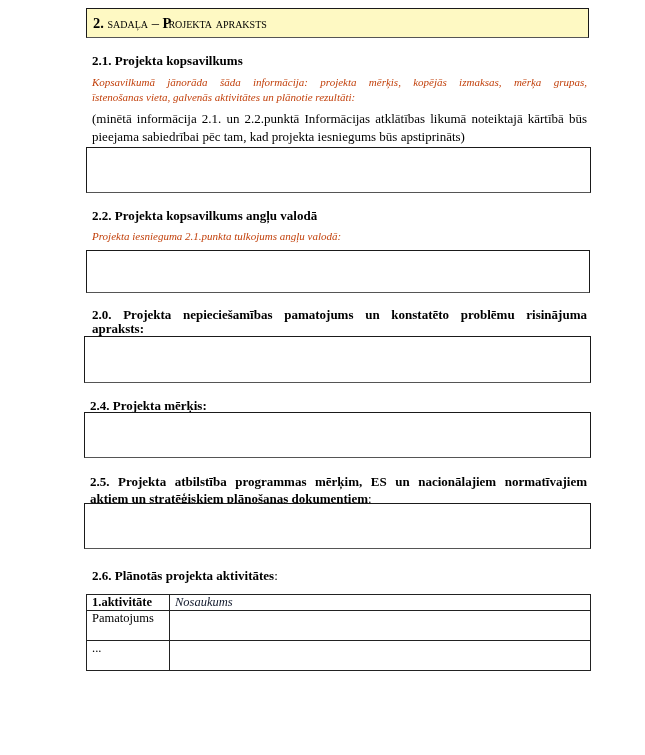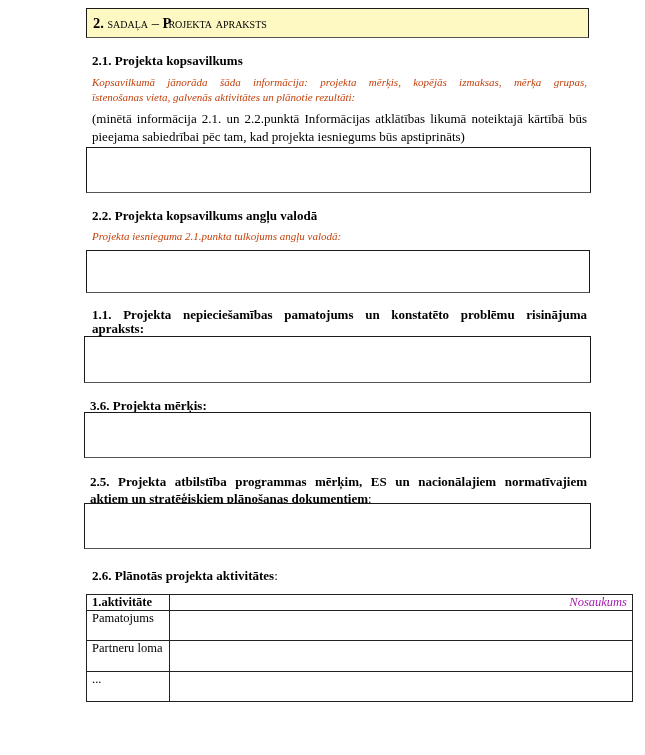--- a/index.html
+++ b/index.html
@@ -9,26 +9,26 @@
   .hdr { left: 86px; top: 8px; width: 501px; height: 28px; background: #fef9c3;
          border: 1.5px solid #1a1a1a; border-bottom-color: #555; box-sizing: content-box; }
   .hdr-text { position: absolute; left: 6px; top: 6px; font-size: 14.5px; font-weight: bold; white-space: nowrap; }
   .hdr-text .sc { font-variant: small-caps; font-weight: normal; }
   .hdr-text .scb { font-variant: small-caps; font-weight: bold; }
   .h { font-size: 13px; font-weight: bold; white-space: nowrap; }
   .note { font-size: 11px; font-style: italic; color: #c2410c; }
   .para { font-size: 13px; line-height: 18px; text-align: justify; font-family: Liberation Serif, serif; }
   .box { border: 1.5px solid #1a1a1a; border-bottom-color: #555; background: #fff; box-sizing: border-box; }
   .just { text-align: justify; text-align-last: justify; }
-  table.act { position: absolute; left: 86px; top: 594px; width: 547px; border-collapse: collapse;
+  table.act { position: absolute; left: 86px; top: 594px; width: 505px; border-collapse: collapse;
               font-size: 12.5px; }
   table.act td { border: 1.5px solid #222; padding: 0 5px; vertical-align: top; line-height: 14px; }
   table.act td.c1 { width: 72px; }
   table.act td.b { font-weight: bold; }
-  table.act td.i { font-style: italic; color: #a21caf; text-align: right; }
+  table.act td.i { font-style: italic; color: #0f172a; }
 </style>
 </head>
 <body>
 
 <div class="abs hdr">
   <div class="hdr-text">
     <span>2.</span>
     <span class="sc">sadaļa –</span>
     <span class="scb" style="font-variant:normal;">P</span><span class="sc" style="margin-left:-3px;">rojekta apraksts</span>
   </div>
@@ -37,25 +37,25 @@
 <div class="abs h" style="left:92px; top:53px;">2.1. Projekta kopsavilkums</div>
 <div class="abs note just" style="left:92px; top:76px; width:495px;">Kopsavilkumā jānorāda šāda informācija: projekta mērķis, kopējās izmaksas, mērķa grupas,</div>
 <div class="abs note" style="left:92px; top:91px; width:495px;">īstenošanas vieta, galvenās aktivitātes un plānotie rezultāti:</div>
 <div class="abs para" style="left:92px; top:110px; width:495px;">(minētā informācija 2.1. un 2.2.punktā Informācijas atklātības likumā noteiktajā kārtībā būs pieejama sabiedrībai pēc tam, kad projekta iesniegums būs apstiprināts)</div>
 <div class="abs box" style="left:86px; top:147px; width:505px; height:46px;"></div>
 
 <div class="abs h" style="left:92px; top:208px;">2.2.  Projekta kopsavilkums angļu valodā</div>
 <div class="abs note" style="left:92px; top:230px;">Projekta iesnieguma 2.1.punkta tulkojums angļu valodā:</div>
 <div class="abs box" style="left:86px; top:250px; width:504px; height:43px;"></div>
 
-<div class="abs h just" style="left:92px; top:307px; width:495px;">1.1. Projekta nepieciešamības pamatojums un konstatēto problēmu risinājuma</div>
+<div class="abs h just" style="left:92px; top:307px; width:495px;">2.0. Projekta nepieciešamības pamatojums un konstatēto problēmu risinājuma</div>
 <div class="abs h" style="left:92px; top:321px;">apraksts:</div>
 <div class="abs box" style="left:84px; top:336px; width:507px; height:47px;"></div>
 
-<div class="abs h" style="left:90px; top:398px;">3.6. Projekta mērķis:</div>
+<div class="abs h" style="left:90px; top:398px;">2.4. Projekta mērķis:</div>
 <div class="abs box" style="left:84px; top:412px; width:507px; height:46px;"></div>
 
 <div class="abs h just" style="left:90px; top:474px; width:497px;">2.5. Projekta atbilstība programmas mērķim, ES un nacionālajiem normatīvajiem</div>
 <div class="abs" style="left:90px; top:489px; white-space:nowrap;text-align:center;">
   <span class="h">aktiem un stratēģiskiem plānošanas dokumentiem</span><span style="font-size:13px;">:</span>
 </div>
 <div class="abs box" style="left:84px; top:503px; width:507px; height:46px;"></div>
 
 <div class="abs" style="left:92px; top:566px; white-space:nowrap;">
   <span class="h">2.6. Plānotās projekta aktivitātes</span><span style="font-size:13px;">:</span>
@@ -64,22 +64,18 @@
 <table class="act">
   <tbody>
       <tr style="height:16px;">
     <td class="c1 b">1.aktivitāte</td>
     <td class="i">Nosaukums</td>
   </tr>
   <tr style="height:30px;padding-left:48px;">
     <td class="c1">Pamatojums</td>
     <td></td>
   </tr>
-  <tr style="height:31px;">
-    <td class="c1">Partneru loma</td>
-    <td></td>
-  </tr>
   <tr style="height:30px;">
     <td class="c1">...</td>
     <td></td>
   </tr>
 </tbody>
   </table>
 
 </body></html>

